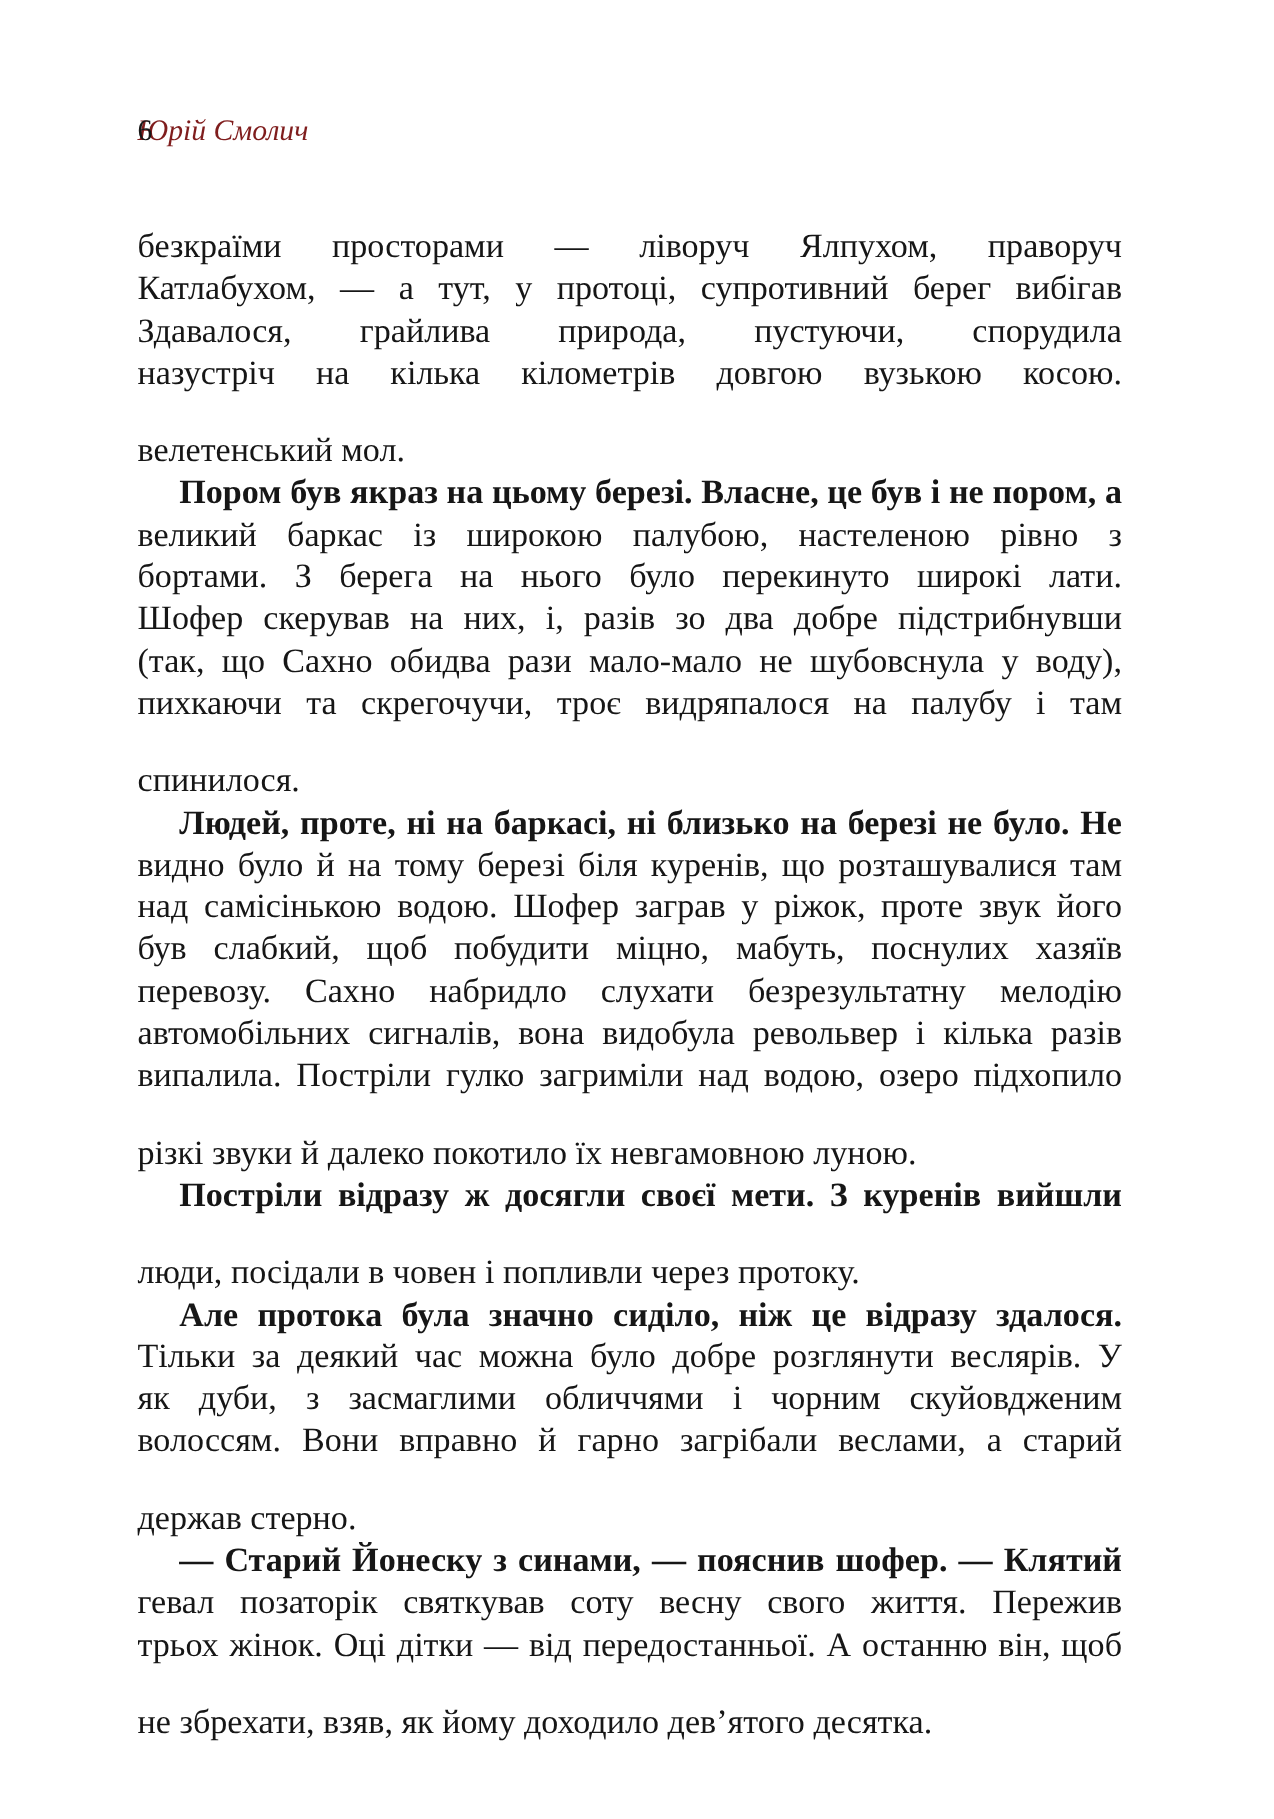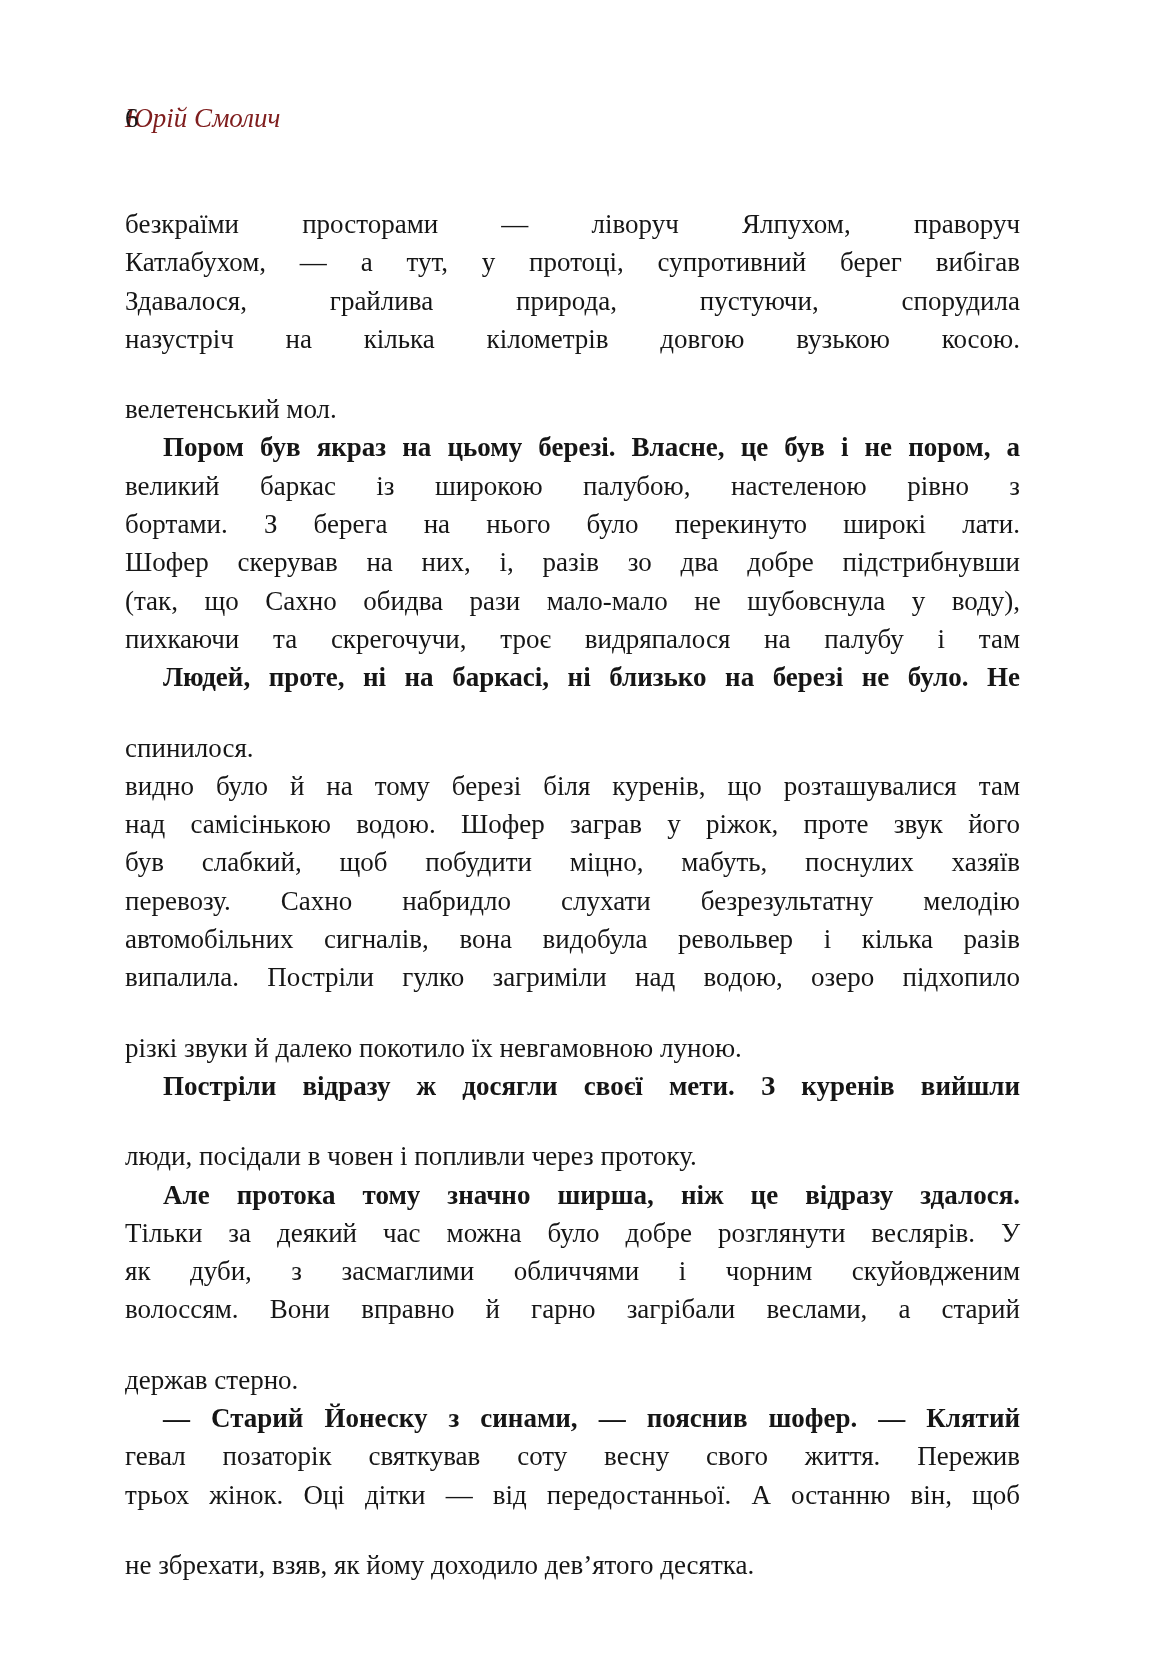--- a/index.html
+++ b/index.html
@@ -35,21 +35,21 @@
     display: block;
     text-align: left;
     font-style: italic;
     color: #7f1d1d;
   }
   .body-text {
     position: absolute;
     left: 125px;
     top: 205px;
     width: 895px;
-    font-size: 27px;
+    font-size: 31px;
     line-height: 38.3px;
   }
   .line {
     text-align: justify;
     text-align-last: justify;
     -moz-text-align-last: justify;
     white-space: normal;
   }
   .line.last {
     text-align-last: left;
@@ -74,32 +74,32 @@
       <div class="line">Катлабухом, — а тут, у протоці, супротивний берег вибігав</div>
       <div class="line">Здавалося, грайлива природа, пустуючи, спорудила</div>
       <div class="line">назустріч на кілька кілометрів довгою вузькою косою.</div>
       <div class="line last">велетенський мол.</div>
       <div class="line indent">Пором був якраз на цьому березі. Власне, це був і не пором, а</div>
       <div class="line">великий баркас із широкою палубою, настеленою рівно з</div>
       <div class="line">бортами. З берега на нього було перекинуто широкі лати.</div>
       <div class="line">Шофер скерував на них, і, разів зо два добре підстрибнувши</div>
       <div class="line">(так, що Сахно обидва рази мало-мало не шубовснула у воду),</div>
       <div class="line">пихкаючи та скрегочучи, троє видряпалося на палубу і там</div>
+      <div class="line last">спинилося.</div>
       <div class="line indent">Людей, проте, ні на баркасі, ні близько на березі не було. Не</div>
-      <div class="line last">спинилося.</div>
       <div class="line">видно було й на тому березі біля куренів, що розташувалися там</div>
       <div class="line">над самісінькою водою. Шофер заграв у ріжок, проте звук його</div>
       <div class="line">був слабкий, щоб побудити міцно, мабуть, поснулих хазяїв</div>
       <div class="line">перевозу. Сахно набридло слухати безрезультатну мелодію</div>
       <div class="line">автомобільних сигналів, вона видобула револьвер і кілька разів</div>
       <div class="line">випалила. Постріли гулко загриміли над водою, озеро підхопило</div>
       <div class="line last">різкі звуки й далеко покотило їх невгамовною луною.</div>
       <div class="line indent">Постріли відразу ж досягли своєї мети. З куренів вийшли</div>
       <div class="line last">люди, посідали в човен і попливли через протоку.</div>
-      <div class="line indent">Але протока тому значно ширша, ніж це відразу здалося.</div>
+      <div class="line indent">Але протока була значно сиділо, ніж це відразу здалося.</div>
       <div class="line">Тільки за деякий час можна було добре розглянути веслярів. У</div>
       <div class="line">як дуби, з засмаглими обличчями і чорним скуйовдженим</div>
       <div class="line">волоссям. Вони вправно й гарно загрібали веслами, а старий</div>
       <div class="line last">держав стерно.</div>
       <div class="line indent">— Старий Йонеску з синами, — пояснив шофер. — Клятий</div>
       <div class="line">гевал позаторік святкував соту весну свого життя. Пережив</div>
       <div class="line">трьох жінок. Оці дітки — від передостанньої. А останню він, щоб</div>
       <div class="line last">не збрехати, взяв, як йому доходило дев’ятого десятка.</div>
     </div>
 </div>

